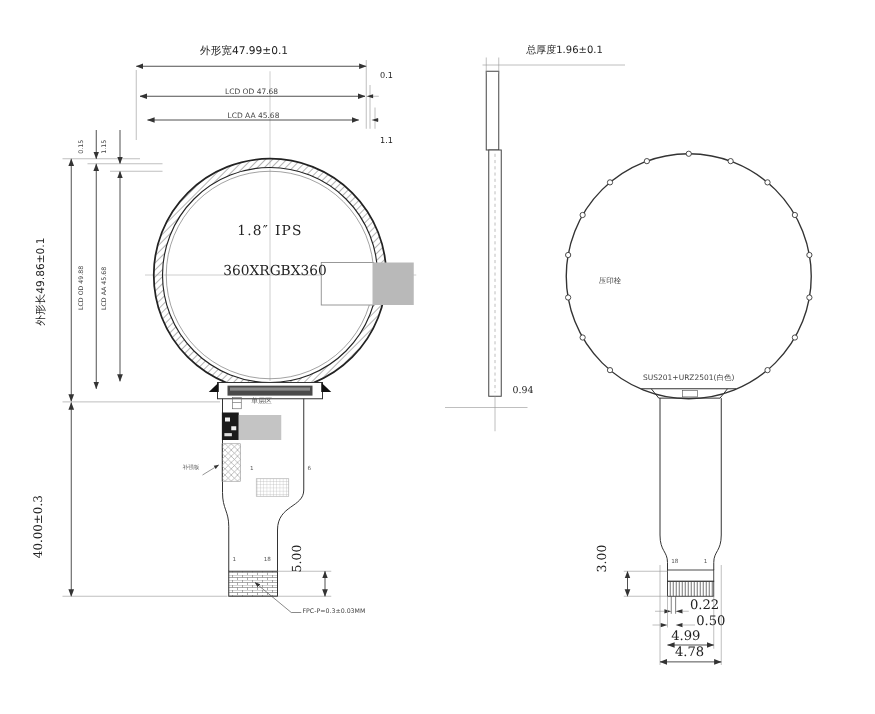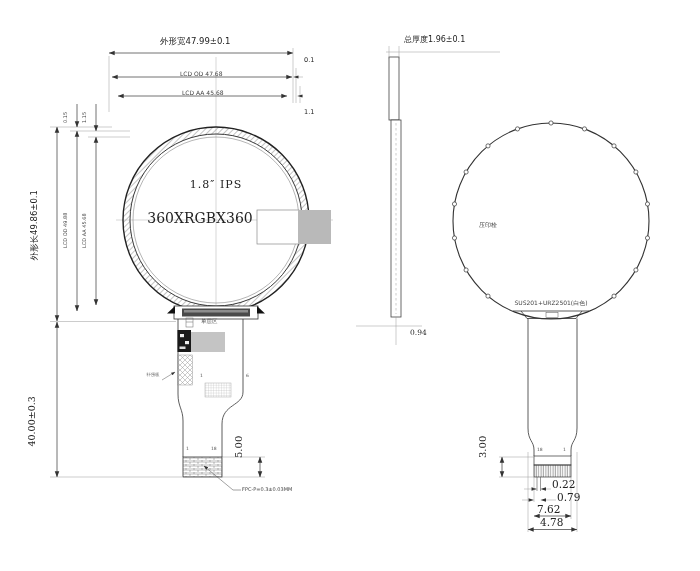--- a/index.html
+++ b/index.html
@@ -181,37 +181,37 @@
 <div class="lbl" style="left:304px;top:109px;font-size:6.5px;">1.1</div>
 
 <div class="lbl rot" style="left:38px;top:252px;font-size:8.5px;">外形长49.86±0.1</div>
 <div class="lbl rot" style="left:68px;top:243px;font-size:5px;color:#444;">LCD OD 49.88</div>
 <div class="lbl rot" style="left:87px;top:243px;font-size:5px;color:#444;">LCD AA 45.68</div>
 <div class="lbl rot" style="left:68px;top:118px;font-size:5px;color:#444;">0.15</div>
 <div class="lbl rot" style="left:87px;top:118px;font-size:5px;color:#444;">1.15</div>
 <div class="lbl rot serif" style="left:36px;top:437px;font-size:9.5px;">40.00±0.3</div>
 
 <div class="lbl ctr serif" style="left:216px;top:179px;font-size:11px;letter-spacing:1px;">1.8″ IPS</div>
-<div class="lbl ctr serif" style="left:200px;top:211px;font-size:14px;">360XRGBX360</div>
+<div class="lbl ctr serif" style="left:220px;top:211px;font-size:11px;">360XRGBX360</div>
 
 <div class="lbl" style="left:201px;top:318.5px;font-size:5.5px;color:#555;">单层区</div>
 <div class="lbl" style="left:146px;top:372.5px;font-size:4.5px;color:#666;">补强板</div>
 <div class="lbl" style="left:200px;top:374px;font-size:4.5px;color:#555;">1</div>
 <div class="lbl" style="left:246px;top:374px;font-size:4.5px;color:#555;">6</div>
 <div class="lbl" style="left:186px;top:447px;font-size:4.5px;color:#555;">1</div>
 <div class="lbl" style="left:211px;top:447px;font-size:4.5px;color:#555;">18</div>
 <div class="lbl rot serif" style="left:244px;top:448px;font-size:10px;">5.00</div>
 <div class="lbl" style="left:242px;top:487px;font-size:5px;color:#444;">FPC-P=0.3±0.03MM</div>
 
-<div class="lbl" style="left:404px;top:35.5px;font-size:8px;">总厚度1.96±0.1</div>
-<div class="lbl serif" style="left:410px;top:329px;font-size:7.5px;">0.94</div>
+<div class="lbl" style="left:421px;top:35.5px;font-size:8px;">总厚度1.96±0.1</div>
+<div class="lbl serif" style="left:410px;top:308px;font-size:7.5px;">0.94</div>
 
 <div class="lbl" style="left:479px;top:221.5px;font-size:6px;color:#444;">压印栓</div>
 <div class="lbl ctr" style="left:551px;top:299.5px;font-size:6px;color:#444;">SUS201+URZ2501(白色)</div>
 <div class="lbl" style="left:537px;top:448px;font-size:4.5px;color:#555;">18</div>
 <div class="lbl" style="left:563px;top:448px;font-size:4.5px;color:#555;">1</div>
 <div class="lbl rot serif" style="left:488px;top:448px;font-size:10px;">3.00</div>
 <div class="lbl serif" style="left:552px;top:479px;font-size:10.5px;">0.22</div>
-<div class="lbl serif" style="left:557px;top:491.5px;font-size:10.5px;">0.79</div>
-<div class="lbl serif" style="left:537px;top:503.5px;font-size:10.5px;">7.62</div>
+<div class="lbl serif" style="left:557px;top:491.5px;font-size:10.5px;">0.50</div>
+<div class="lbl serif" style="left:537px;top:503.5px;font-size:10.5px;">4.99</div>
 <div class="lbl serif" style="left:540px;top:517px;font-size:10.5px;">4.78</div>
 
 </div>
 
 </body></html>

